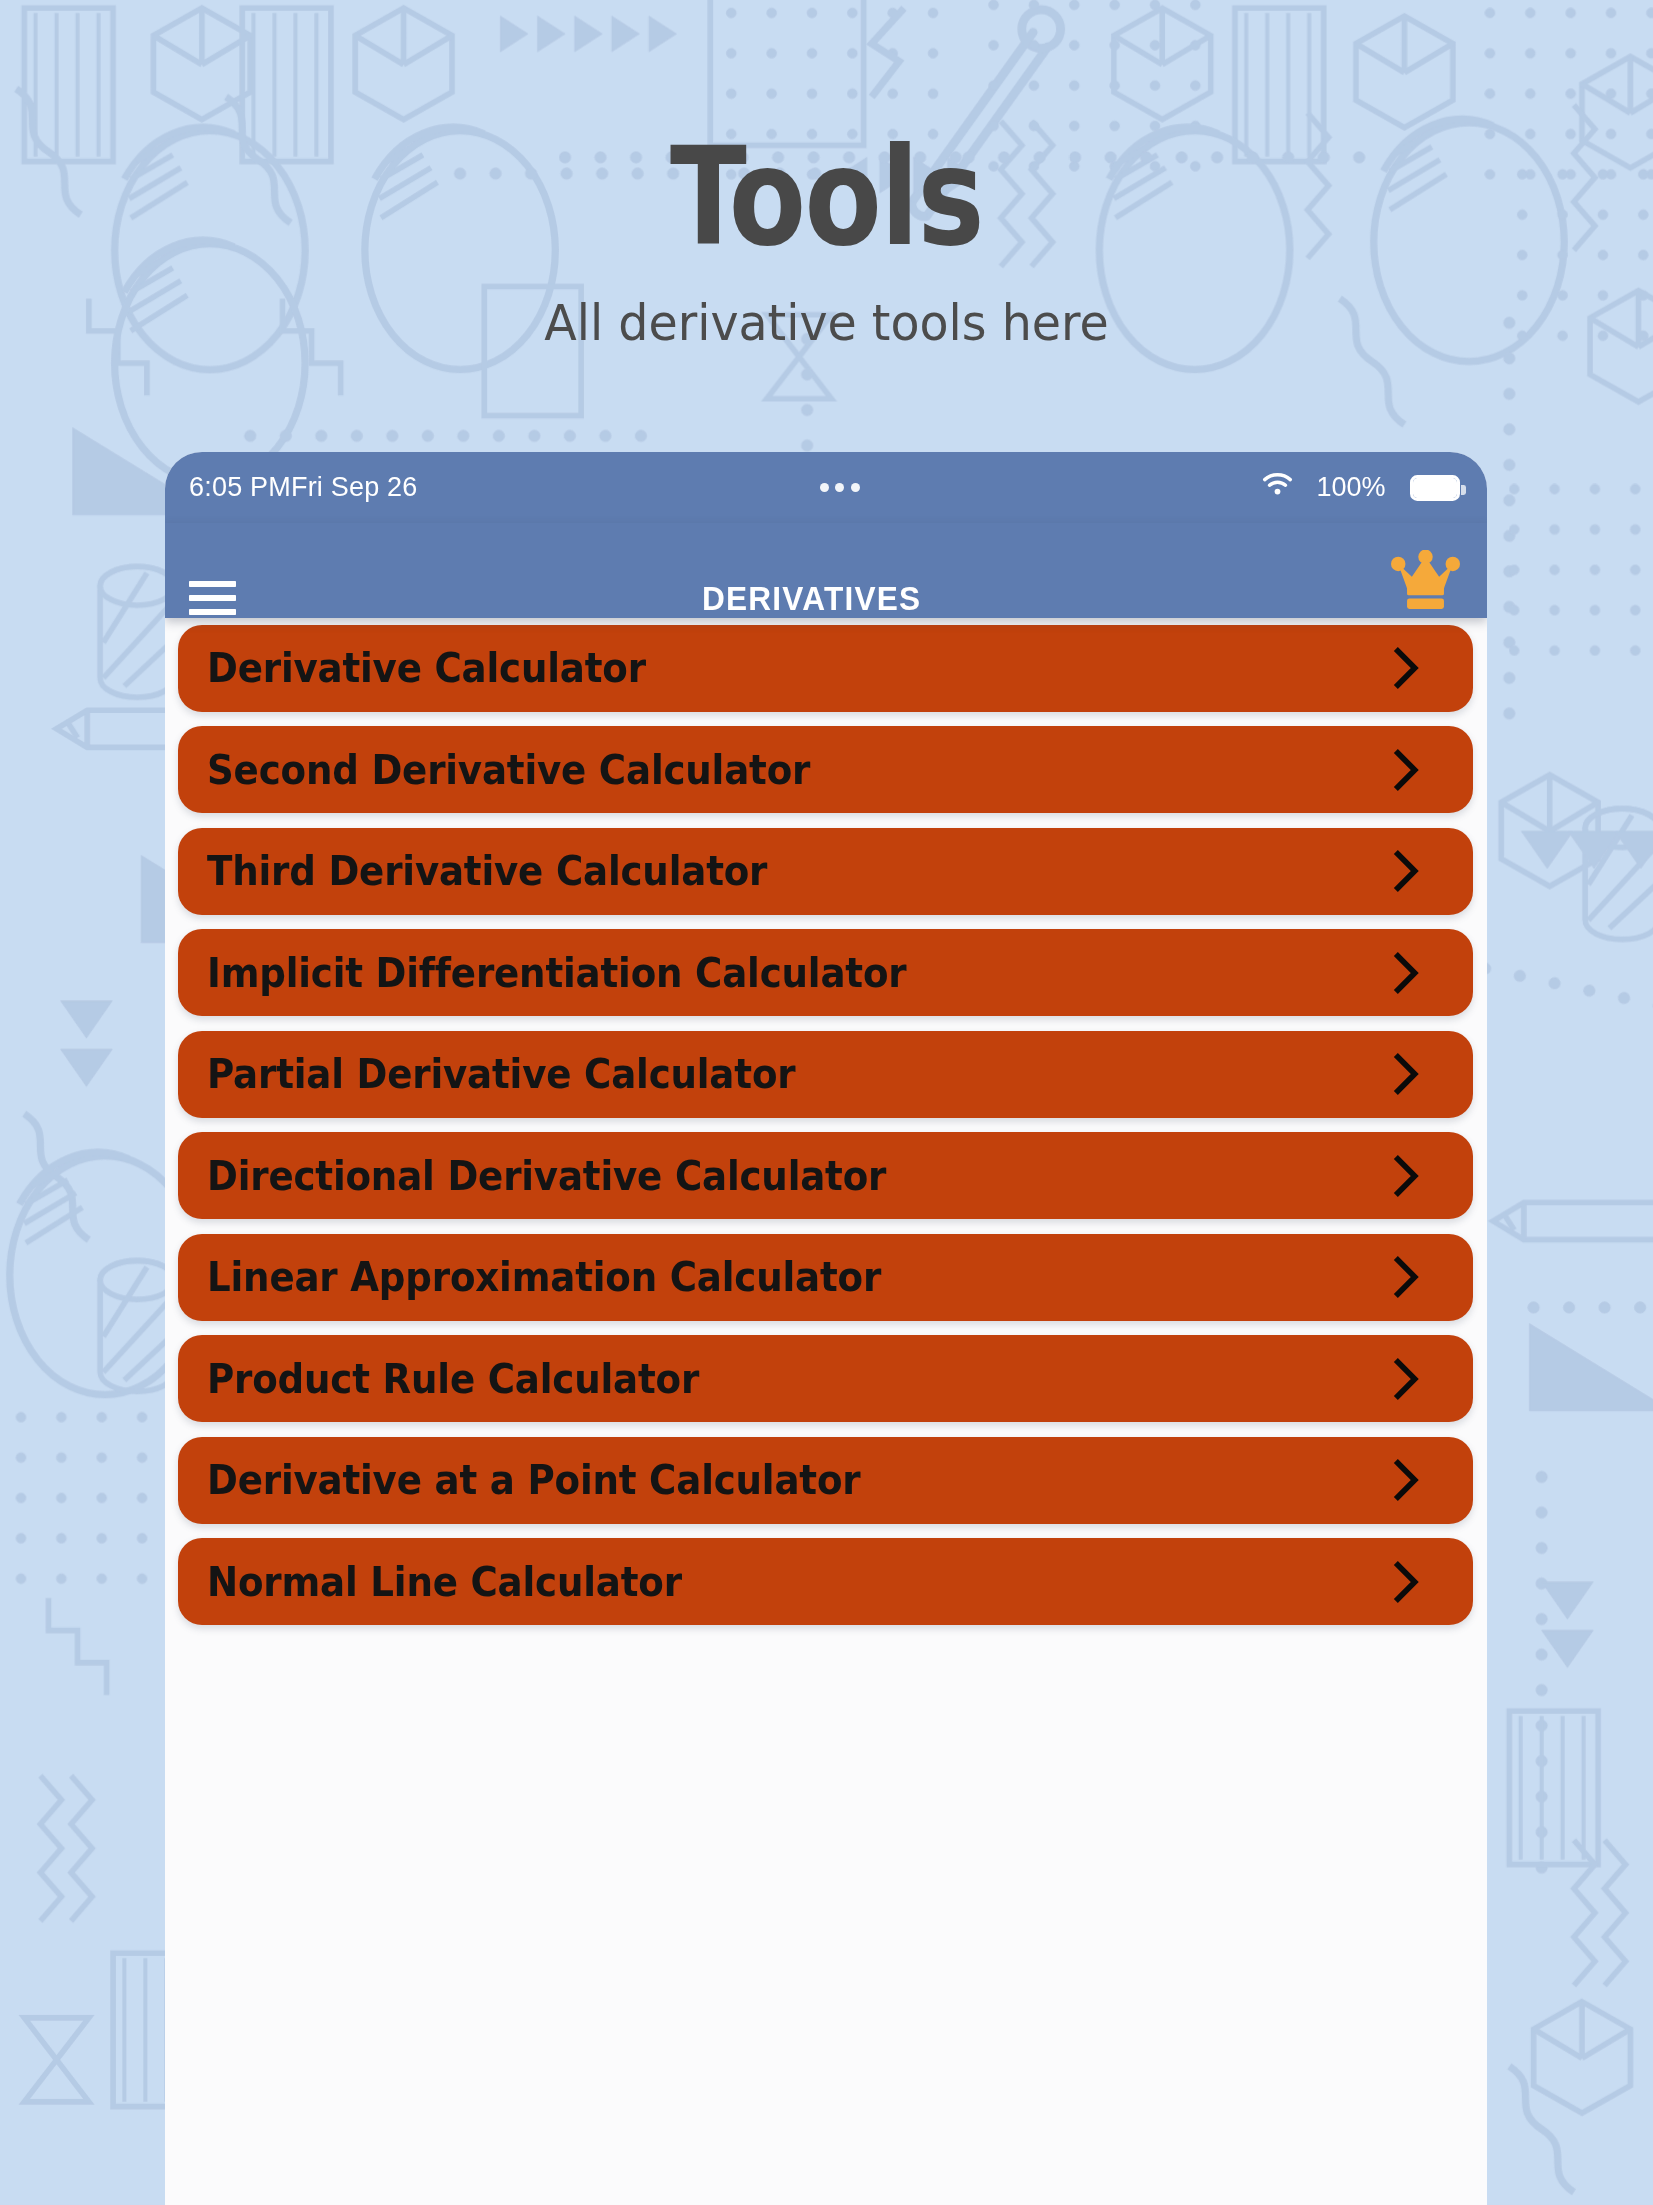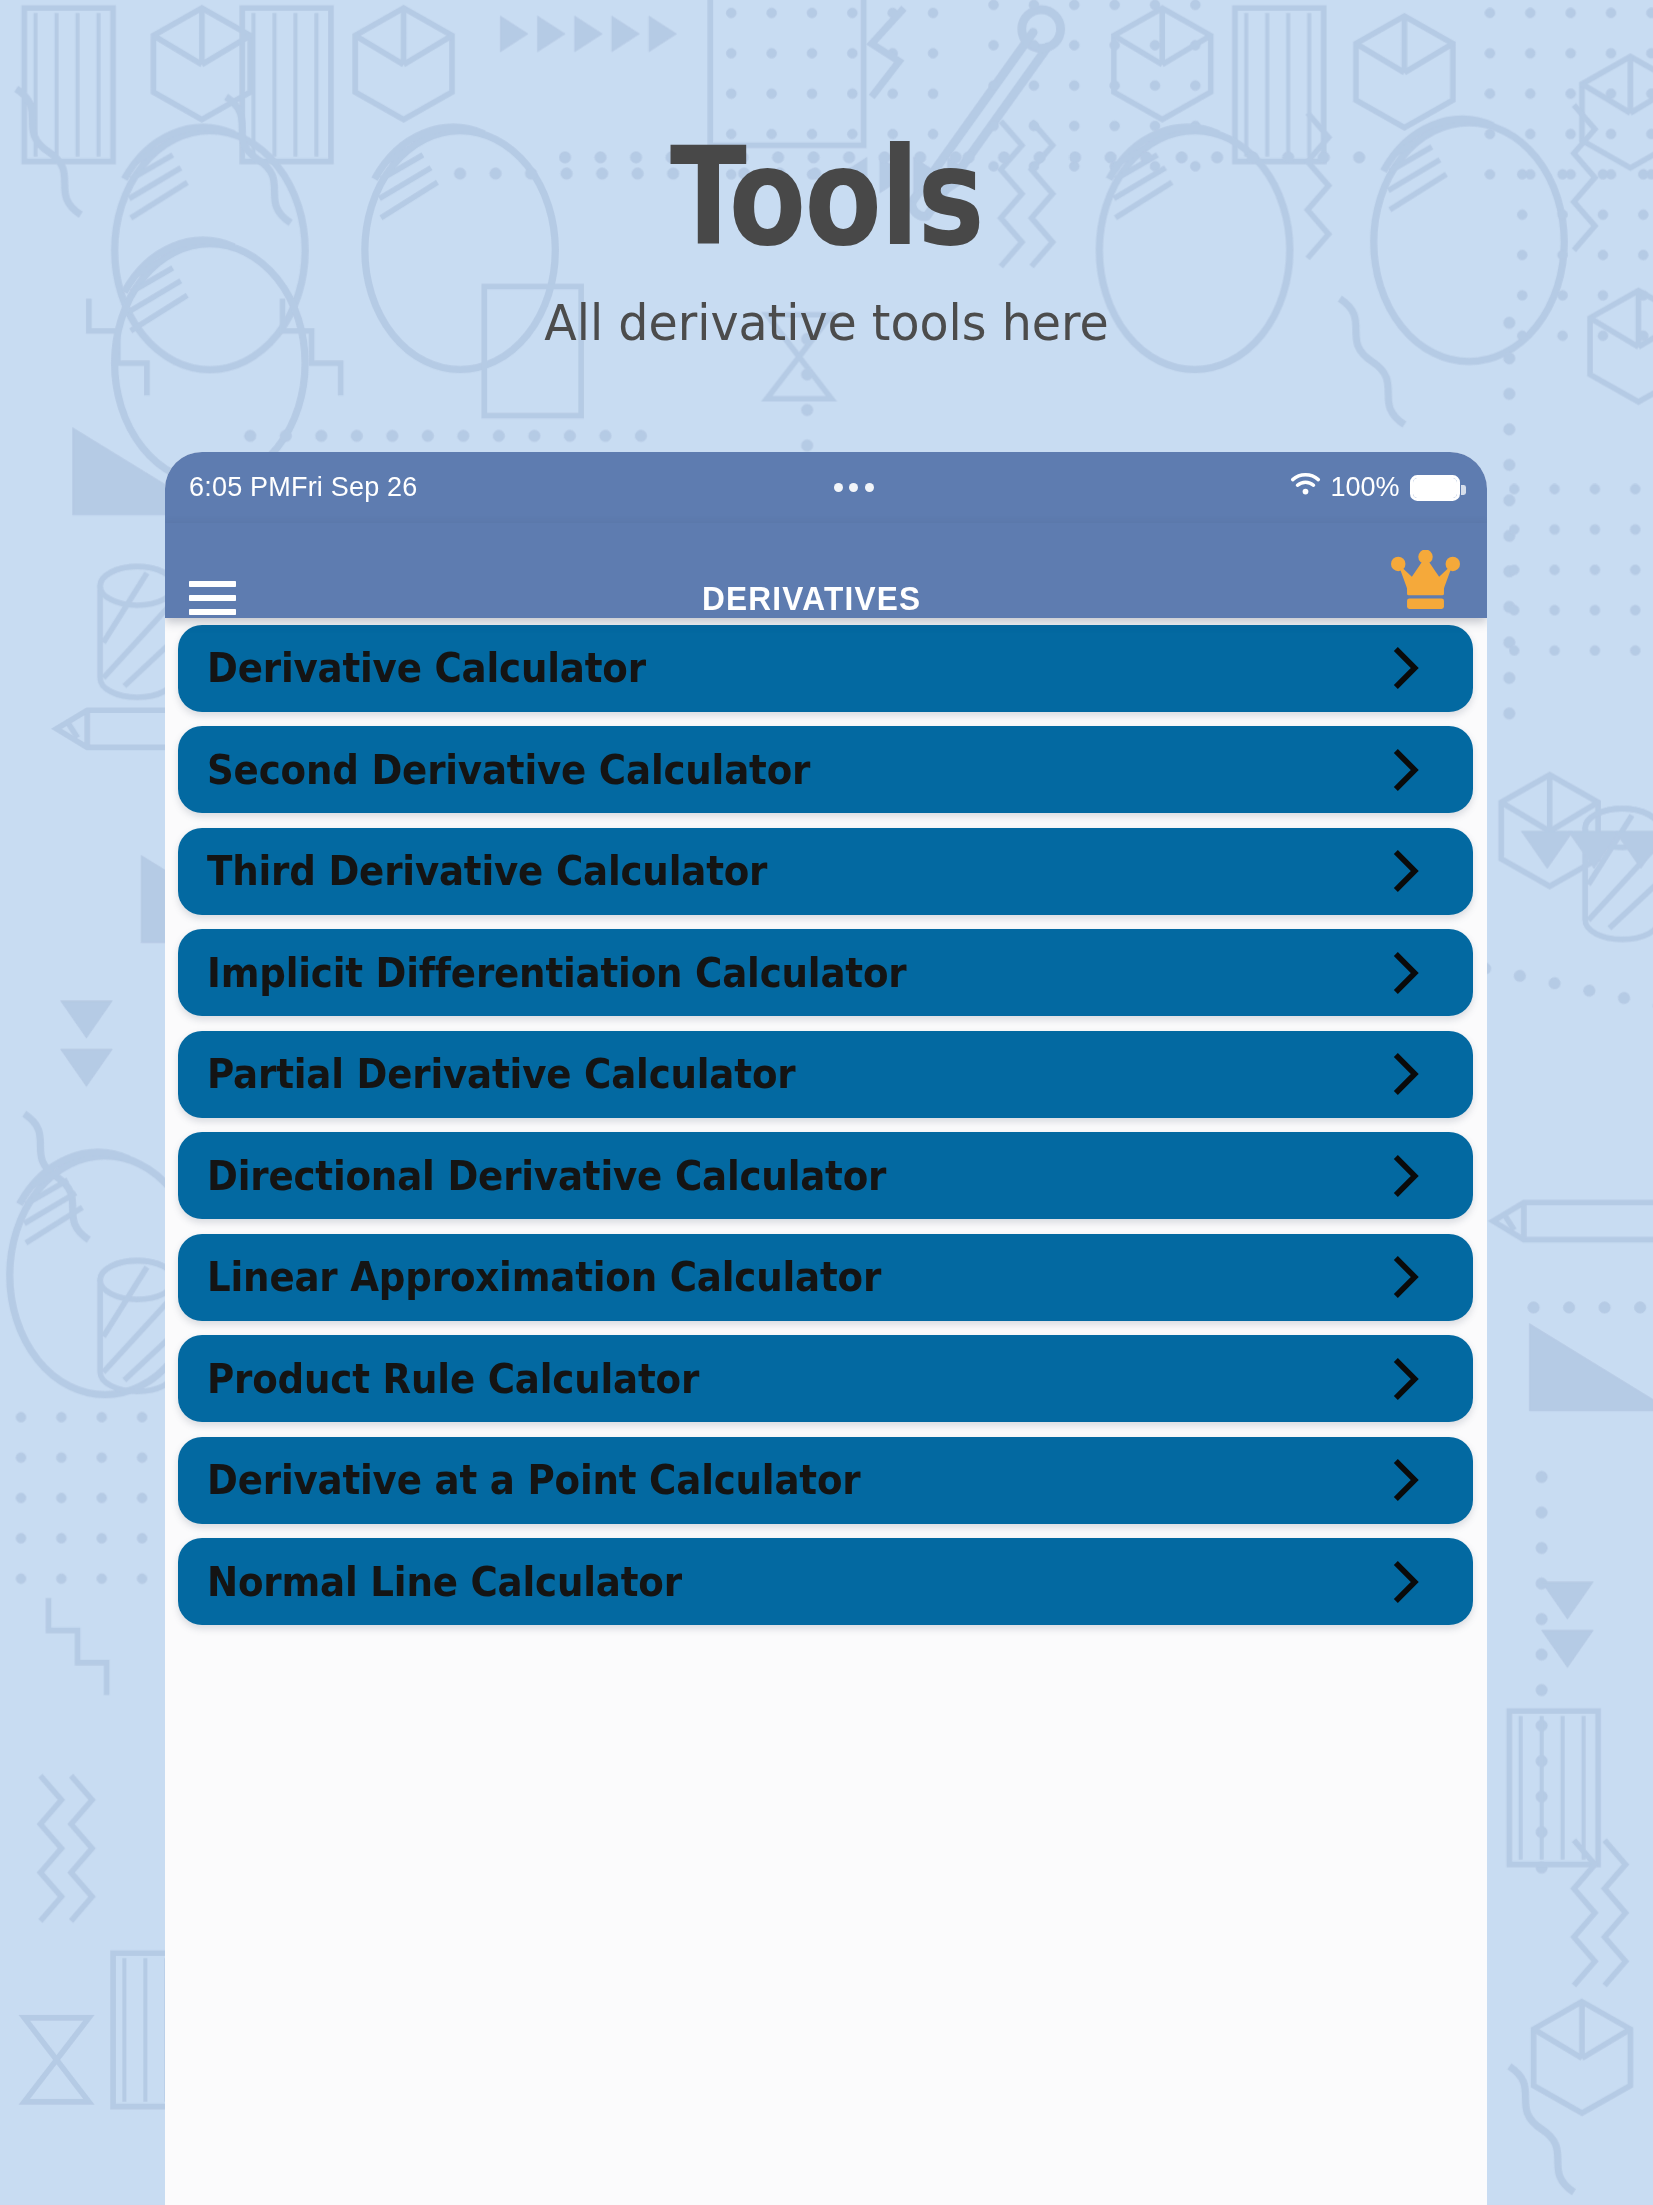--- a/index.html
+++ b/index.html
@@ -98,21 +98,21 @@
     align-items: center;
     gap: 6.5px;
   }
   .sb-dot {
     width: 9px; height: 9px; border-radius: 50%;
     background: #ffffff; opacity: 0.92;
   }
   #status-right {
     display: flex;
     align-items: center;
-    gap: 10px;
+    gap: 24px;
     font-size: 27px;
     font-weight: 500;
     white-space: nowrap;
   }
   #battery {
     position: relative;
     width: 50px; height: 26px;
     border: 3.2px solid #ffffff;
     border-radius: 7.3px;
     background: #ffffff;
@@ -169,21 +169,21 @@
     position: relative;
     height: calc(100% - 166px);
     background: #fbfbfc;
     padding: 6.5px 0 0 0;
     overflow: hidden;
   }
   .tool-card {
     position: relative;
     margin: 0 14.5px 14.5px 13px;
     height: 87px;
-    background: #0369a1;
+    background: #c2410c;
     border-radius: 24px;
     display: flex;
     align-items: center;
     padding: 0 52px 0 29px;
     box-shadow: 0 3.2px 7.3px rgba(90,100,120,0.20);
     cursor: pointer;
   }
   .tool-label {
     flex: 1;
     font-family: "DejaVu Sans", sans-serif;

